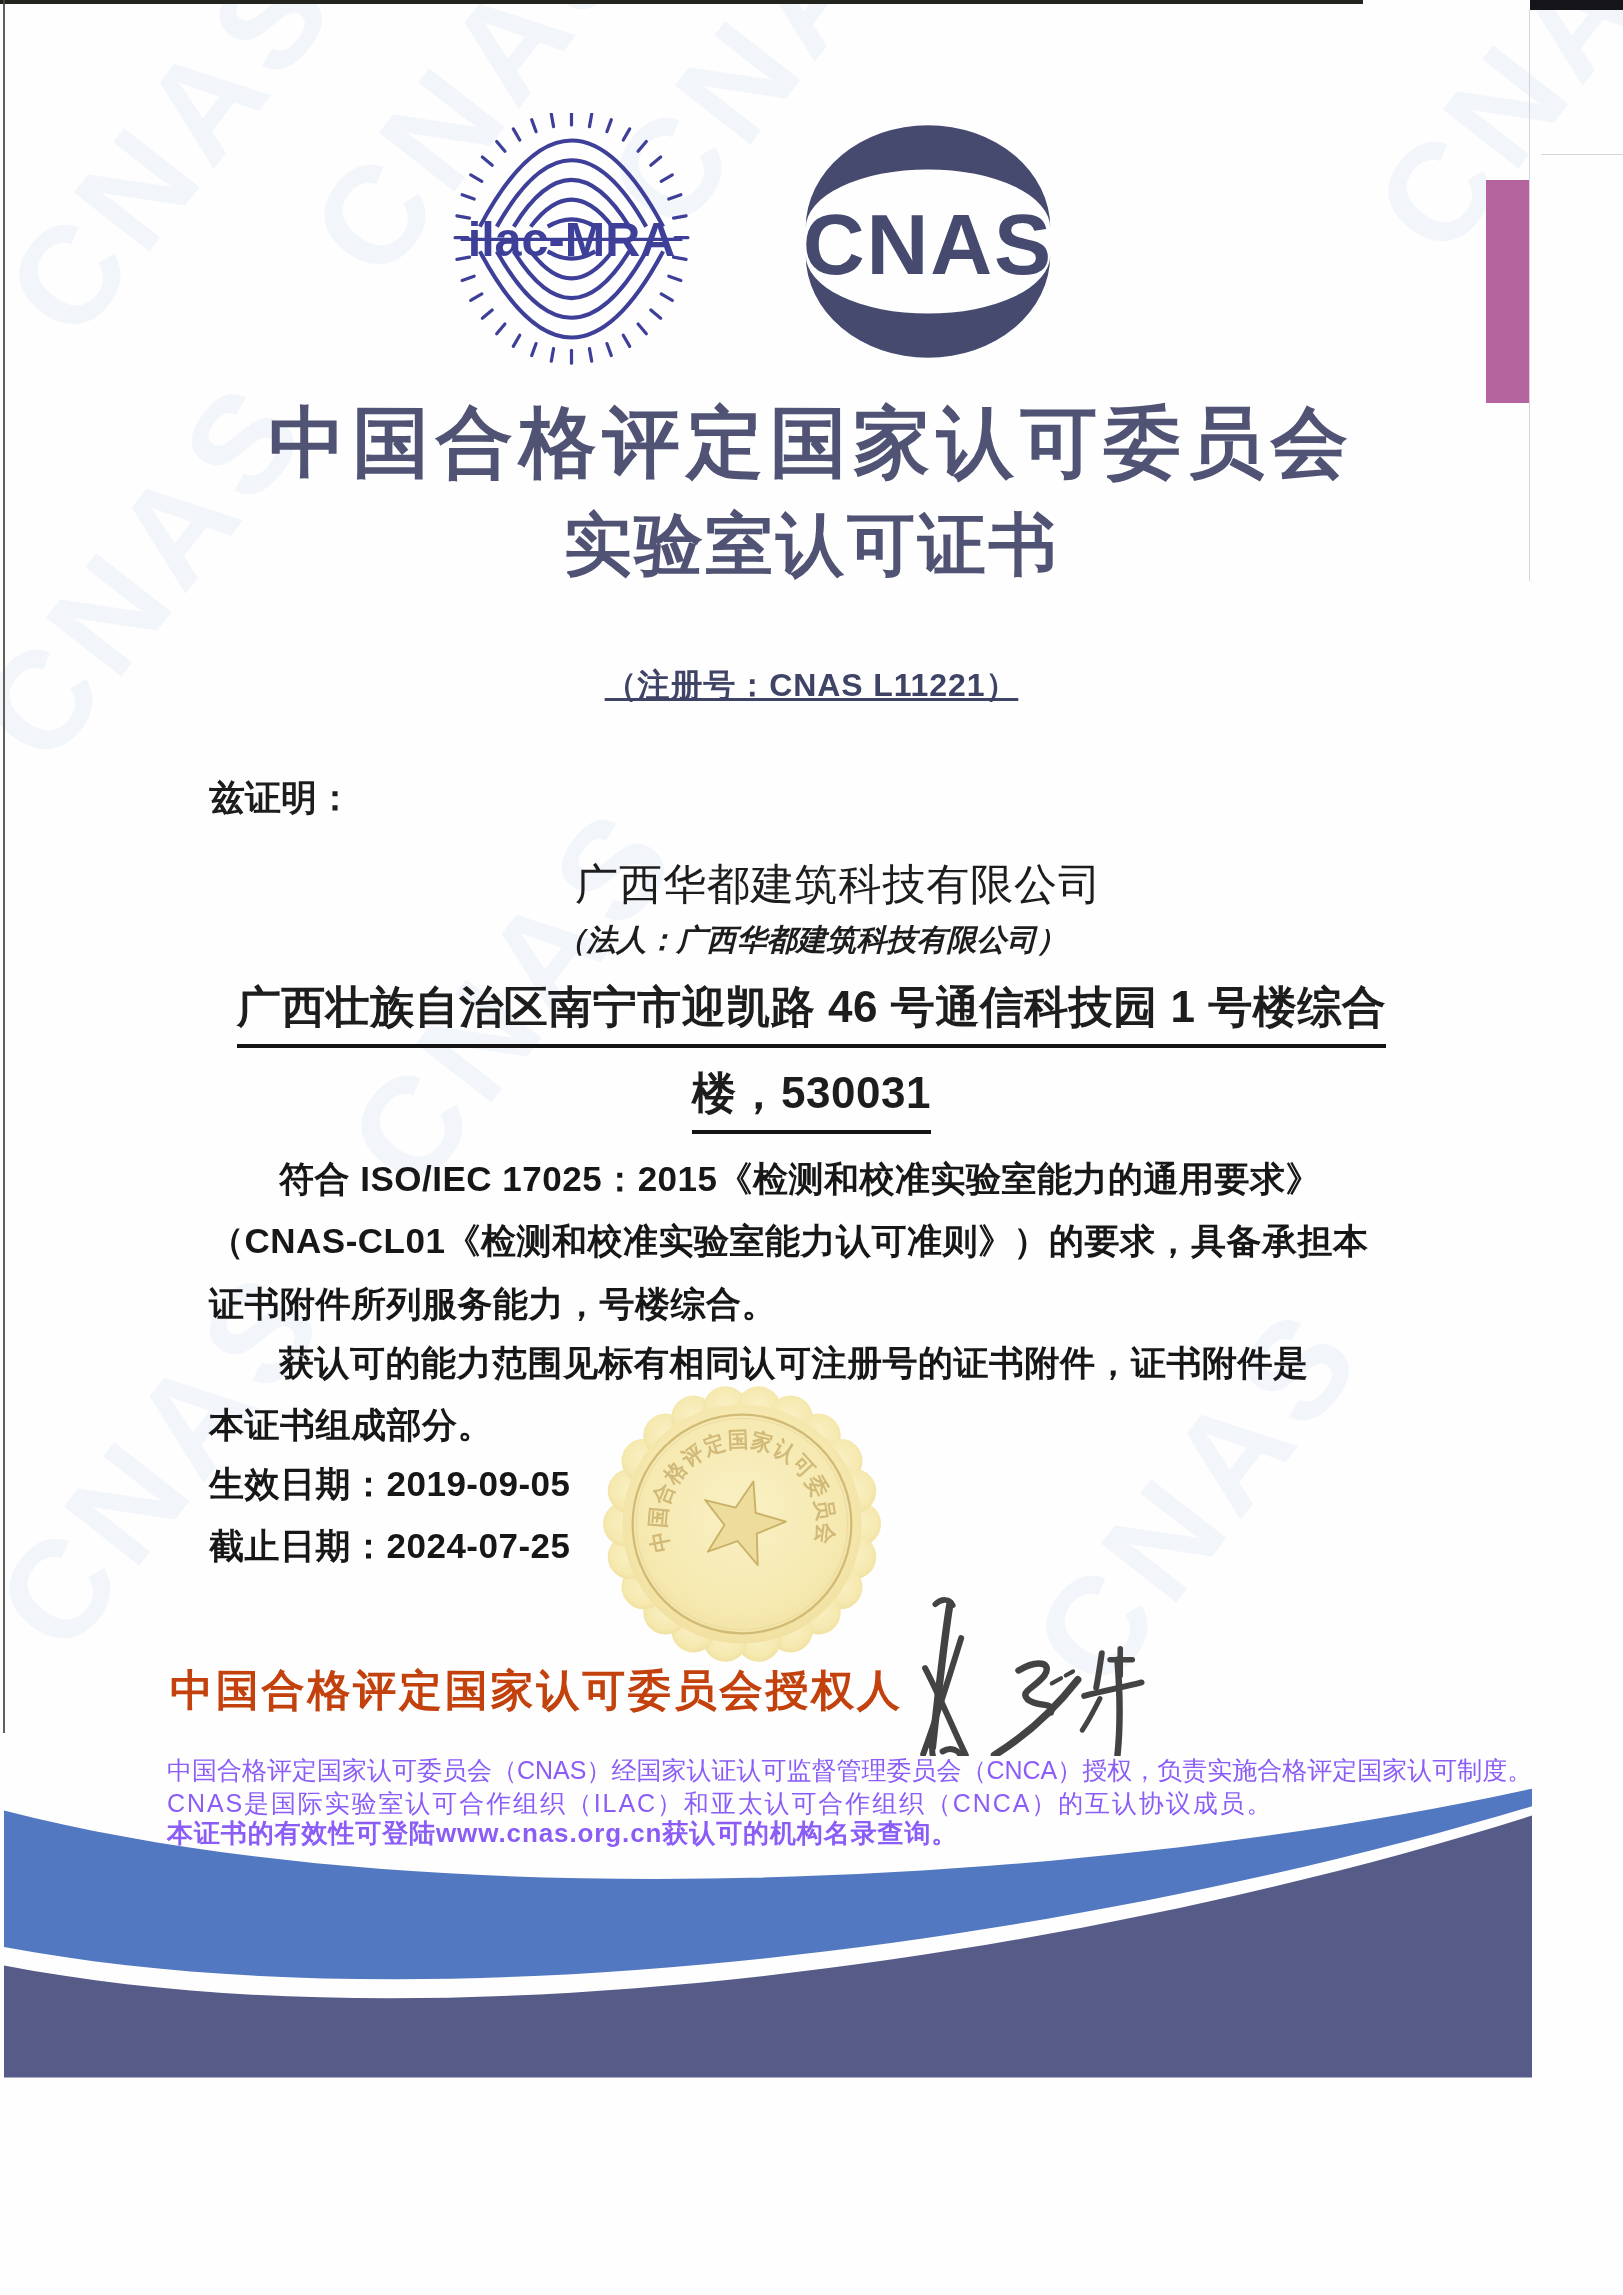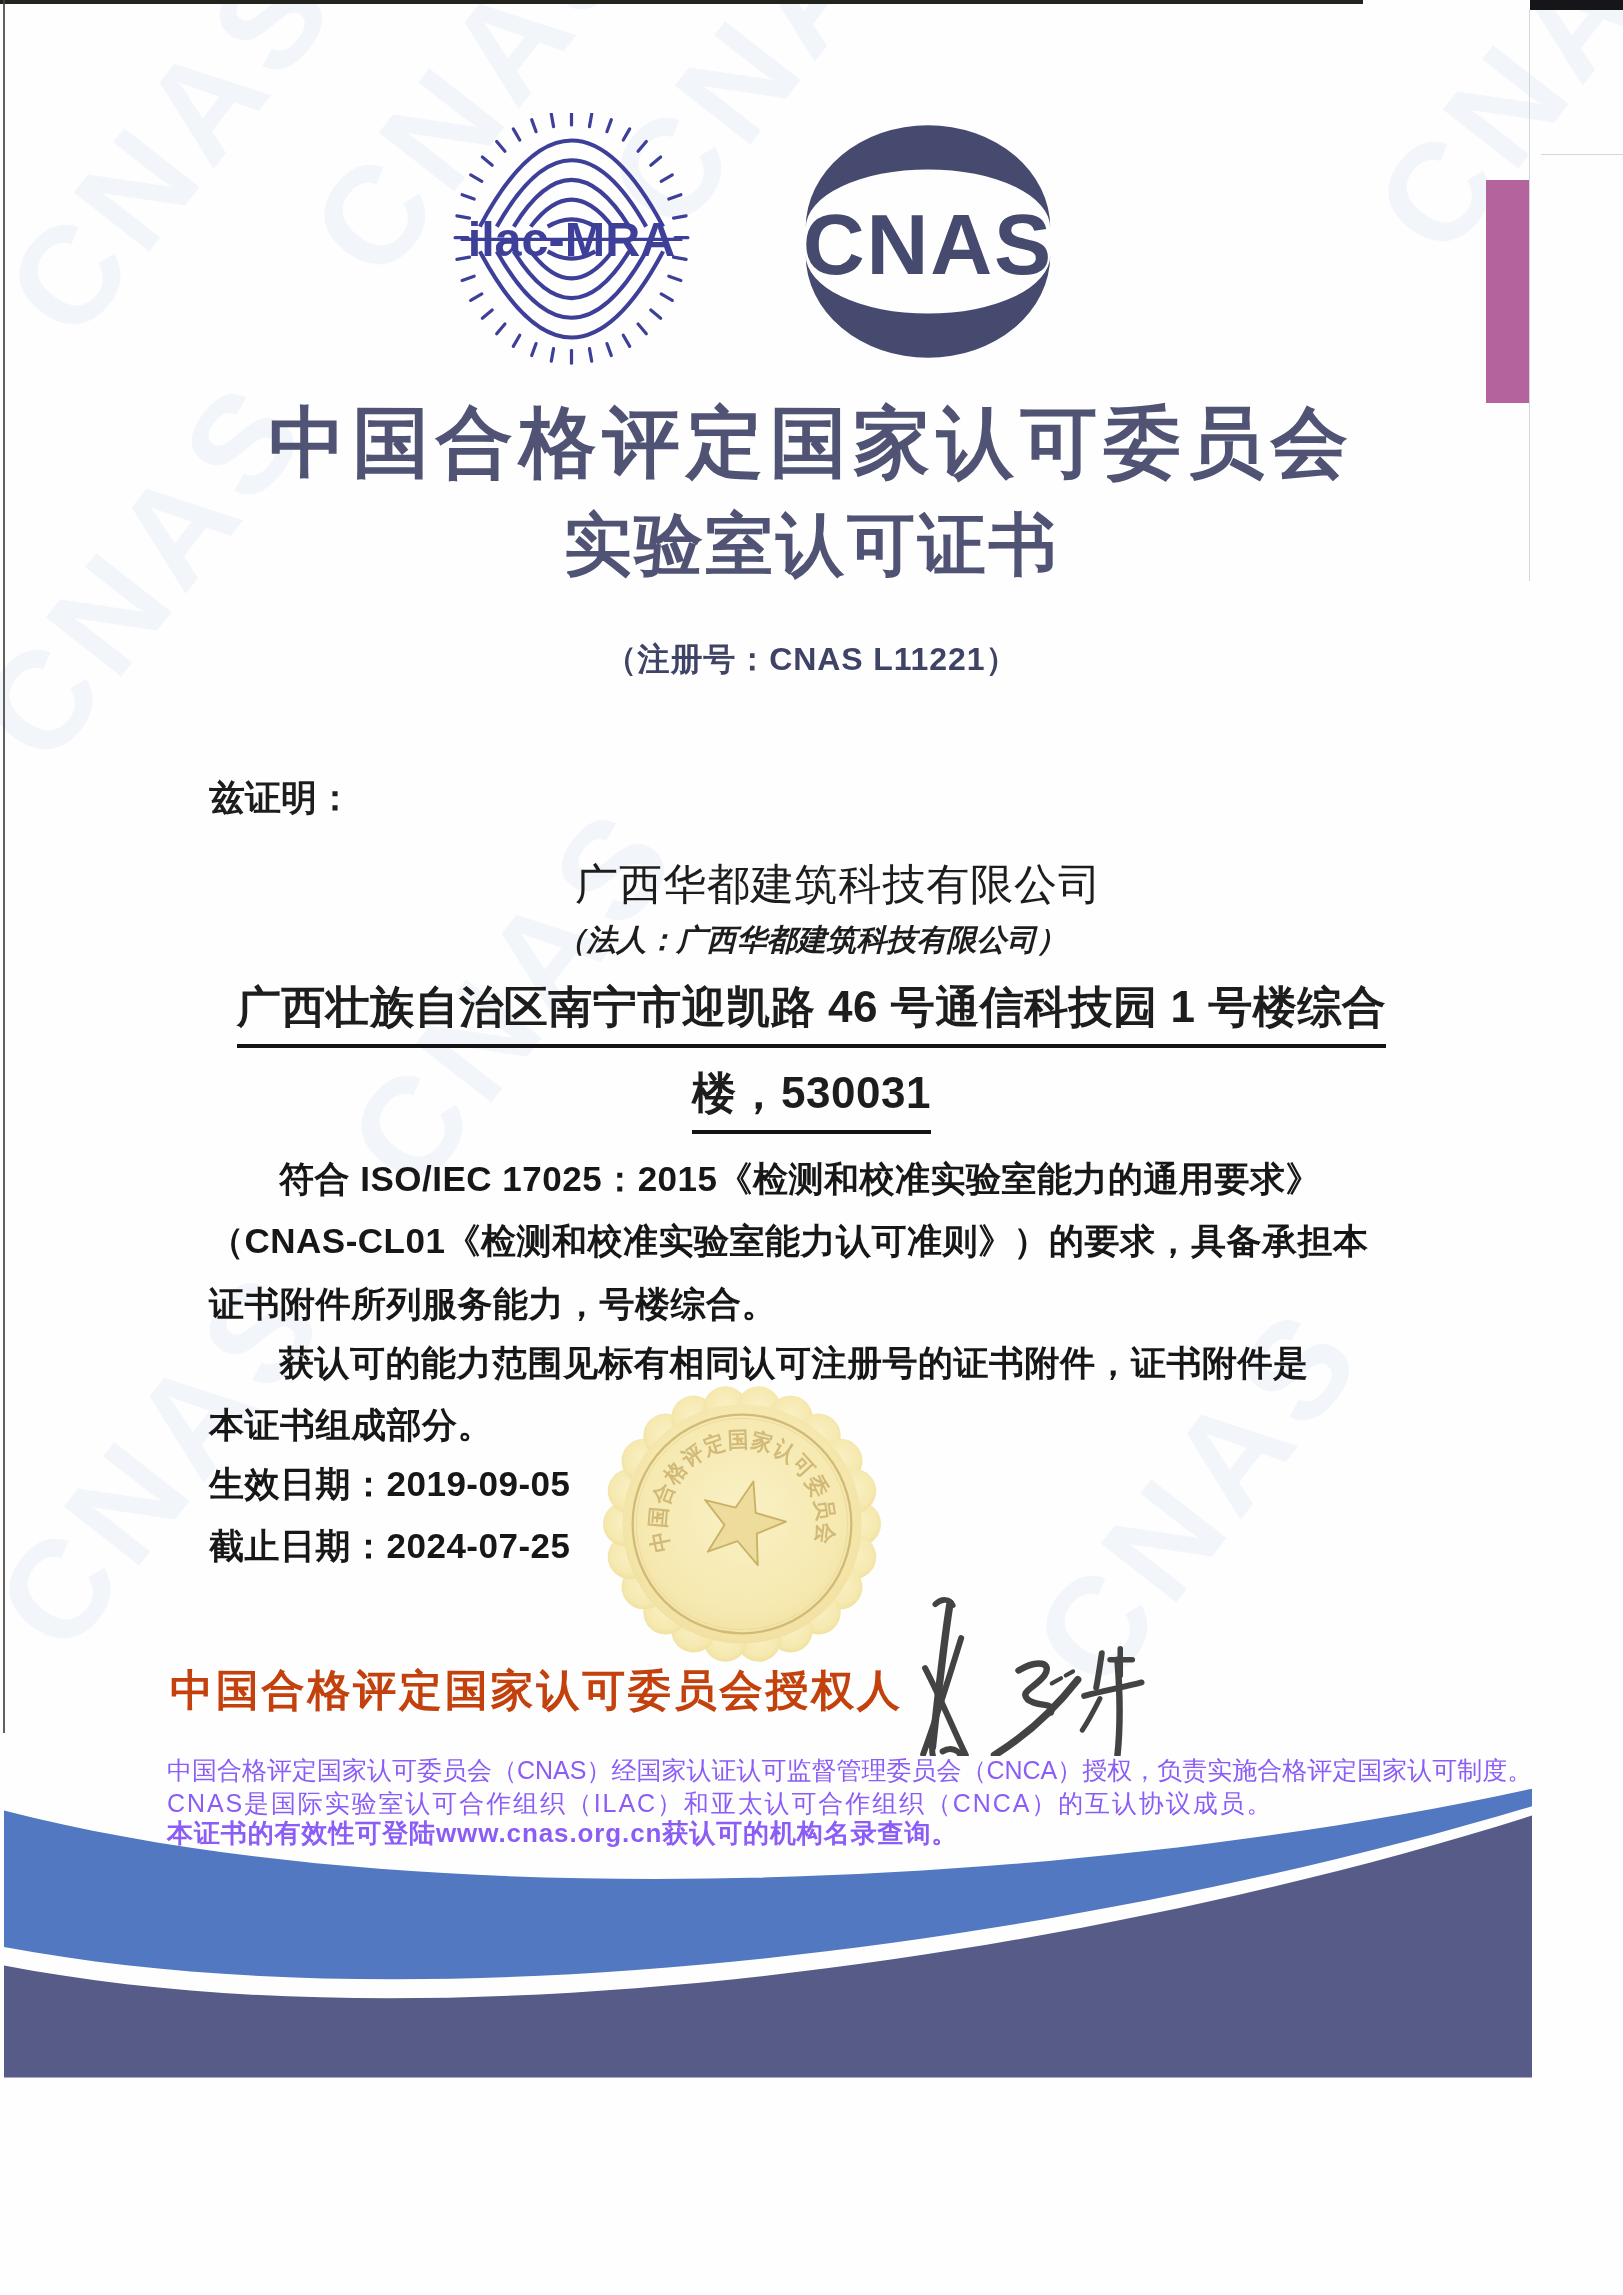--- a/index.html
+++ b/index.html
@@ -22,21 +22,21 @@
     color:rgba(120,152,205,0.085); transform:rotate(-52deg); z-index:1;
     white-space:nowrap; user-select:none;
   }
   
   .ilac-logo{position:absolute;left:451px;top:113px;width:241px;height:252px;z-index:4;}
   .cnas-logo{position:absolute;left:782px;top:113px;width:292px;height:257px;z-index:4;}
   
   .center-row{position:absolute;left:0;width:1623px;text-align:center;z-index:4;}
   .org-title{top:392px;font-size:77px;font-weight:700;letter-spacing:6.5px;color:#505374;}
   .cert-title{top:500px;font-size:68px;font-weight:700;letter-spacing:2.8px;color:#505374;}
-  .reg-line{top:638px;font-size:32px;font-weight:700;letter-spacing:0.9px;color:#3f4366;}
+  .reg-line{top:664px;font-size:32px;font-weight:700;letter-spacing:0.9px;color:#3f4366;text-decoration:underline;}
   
   .txt{position:absolute;z-index:4;white-space:nowrap;}
   .certify{left:209px;top:774px;font-size:36px;font-weight:700;}
   .company{top:856px;font-size:43px;font-weight:400;letter-spacing:0.9px;margin-left:27px;}
   .legal{top:920px;font-size:30px;font-weight:700;font-style:italic;}
   .addr-row{z-index:4;}
   .addr{display:inline-block;font-size:44px;font-weight:700;padding-bottom:7.4px;border-bottom:4.2px solid #141414;letter-spacing:0.5px;}
   .addr1{top:978px;}
   .addr2{top:1064px;}
   .bodyline{font-size:35px;font-weight:700;color:#171717;letter-spacing:0.5px;}

